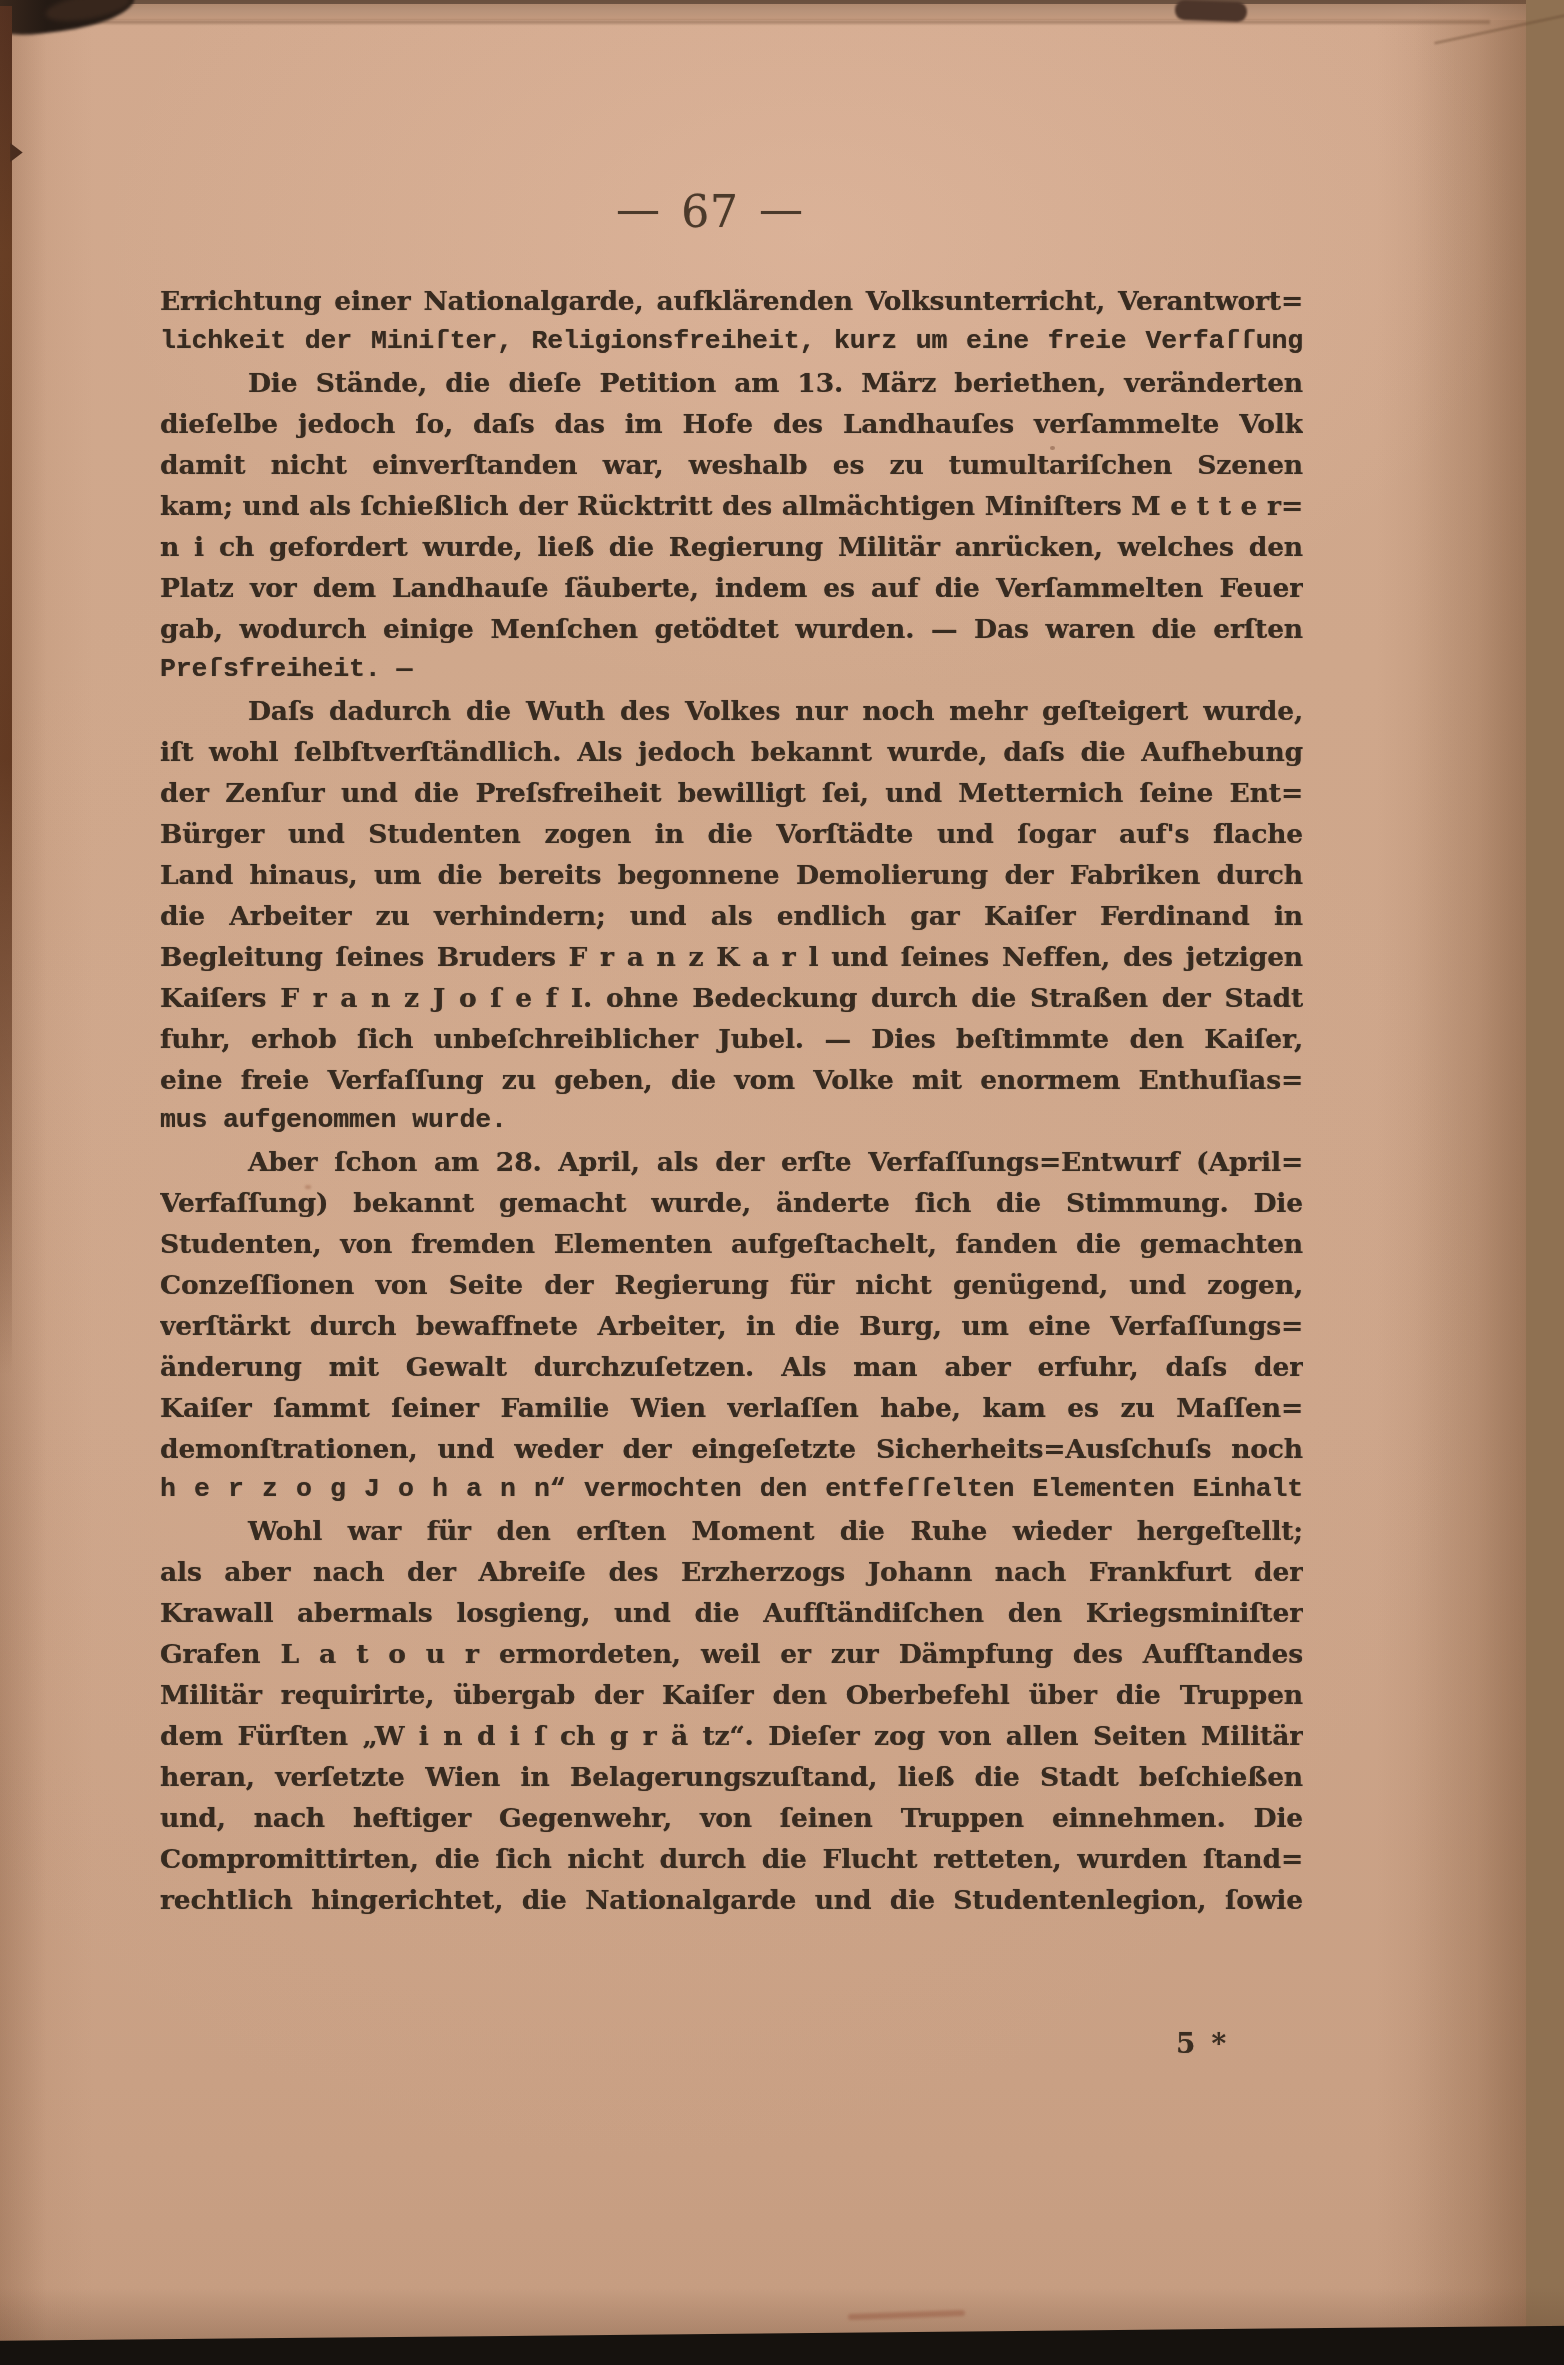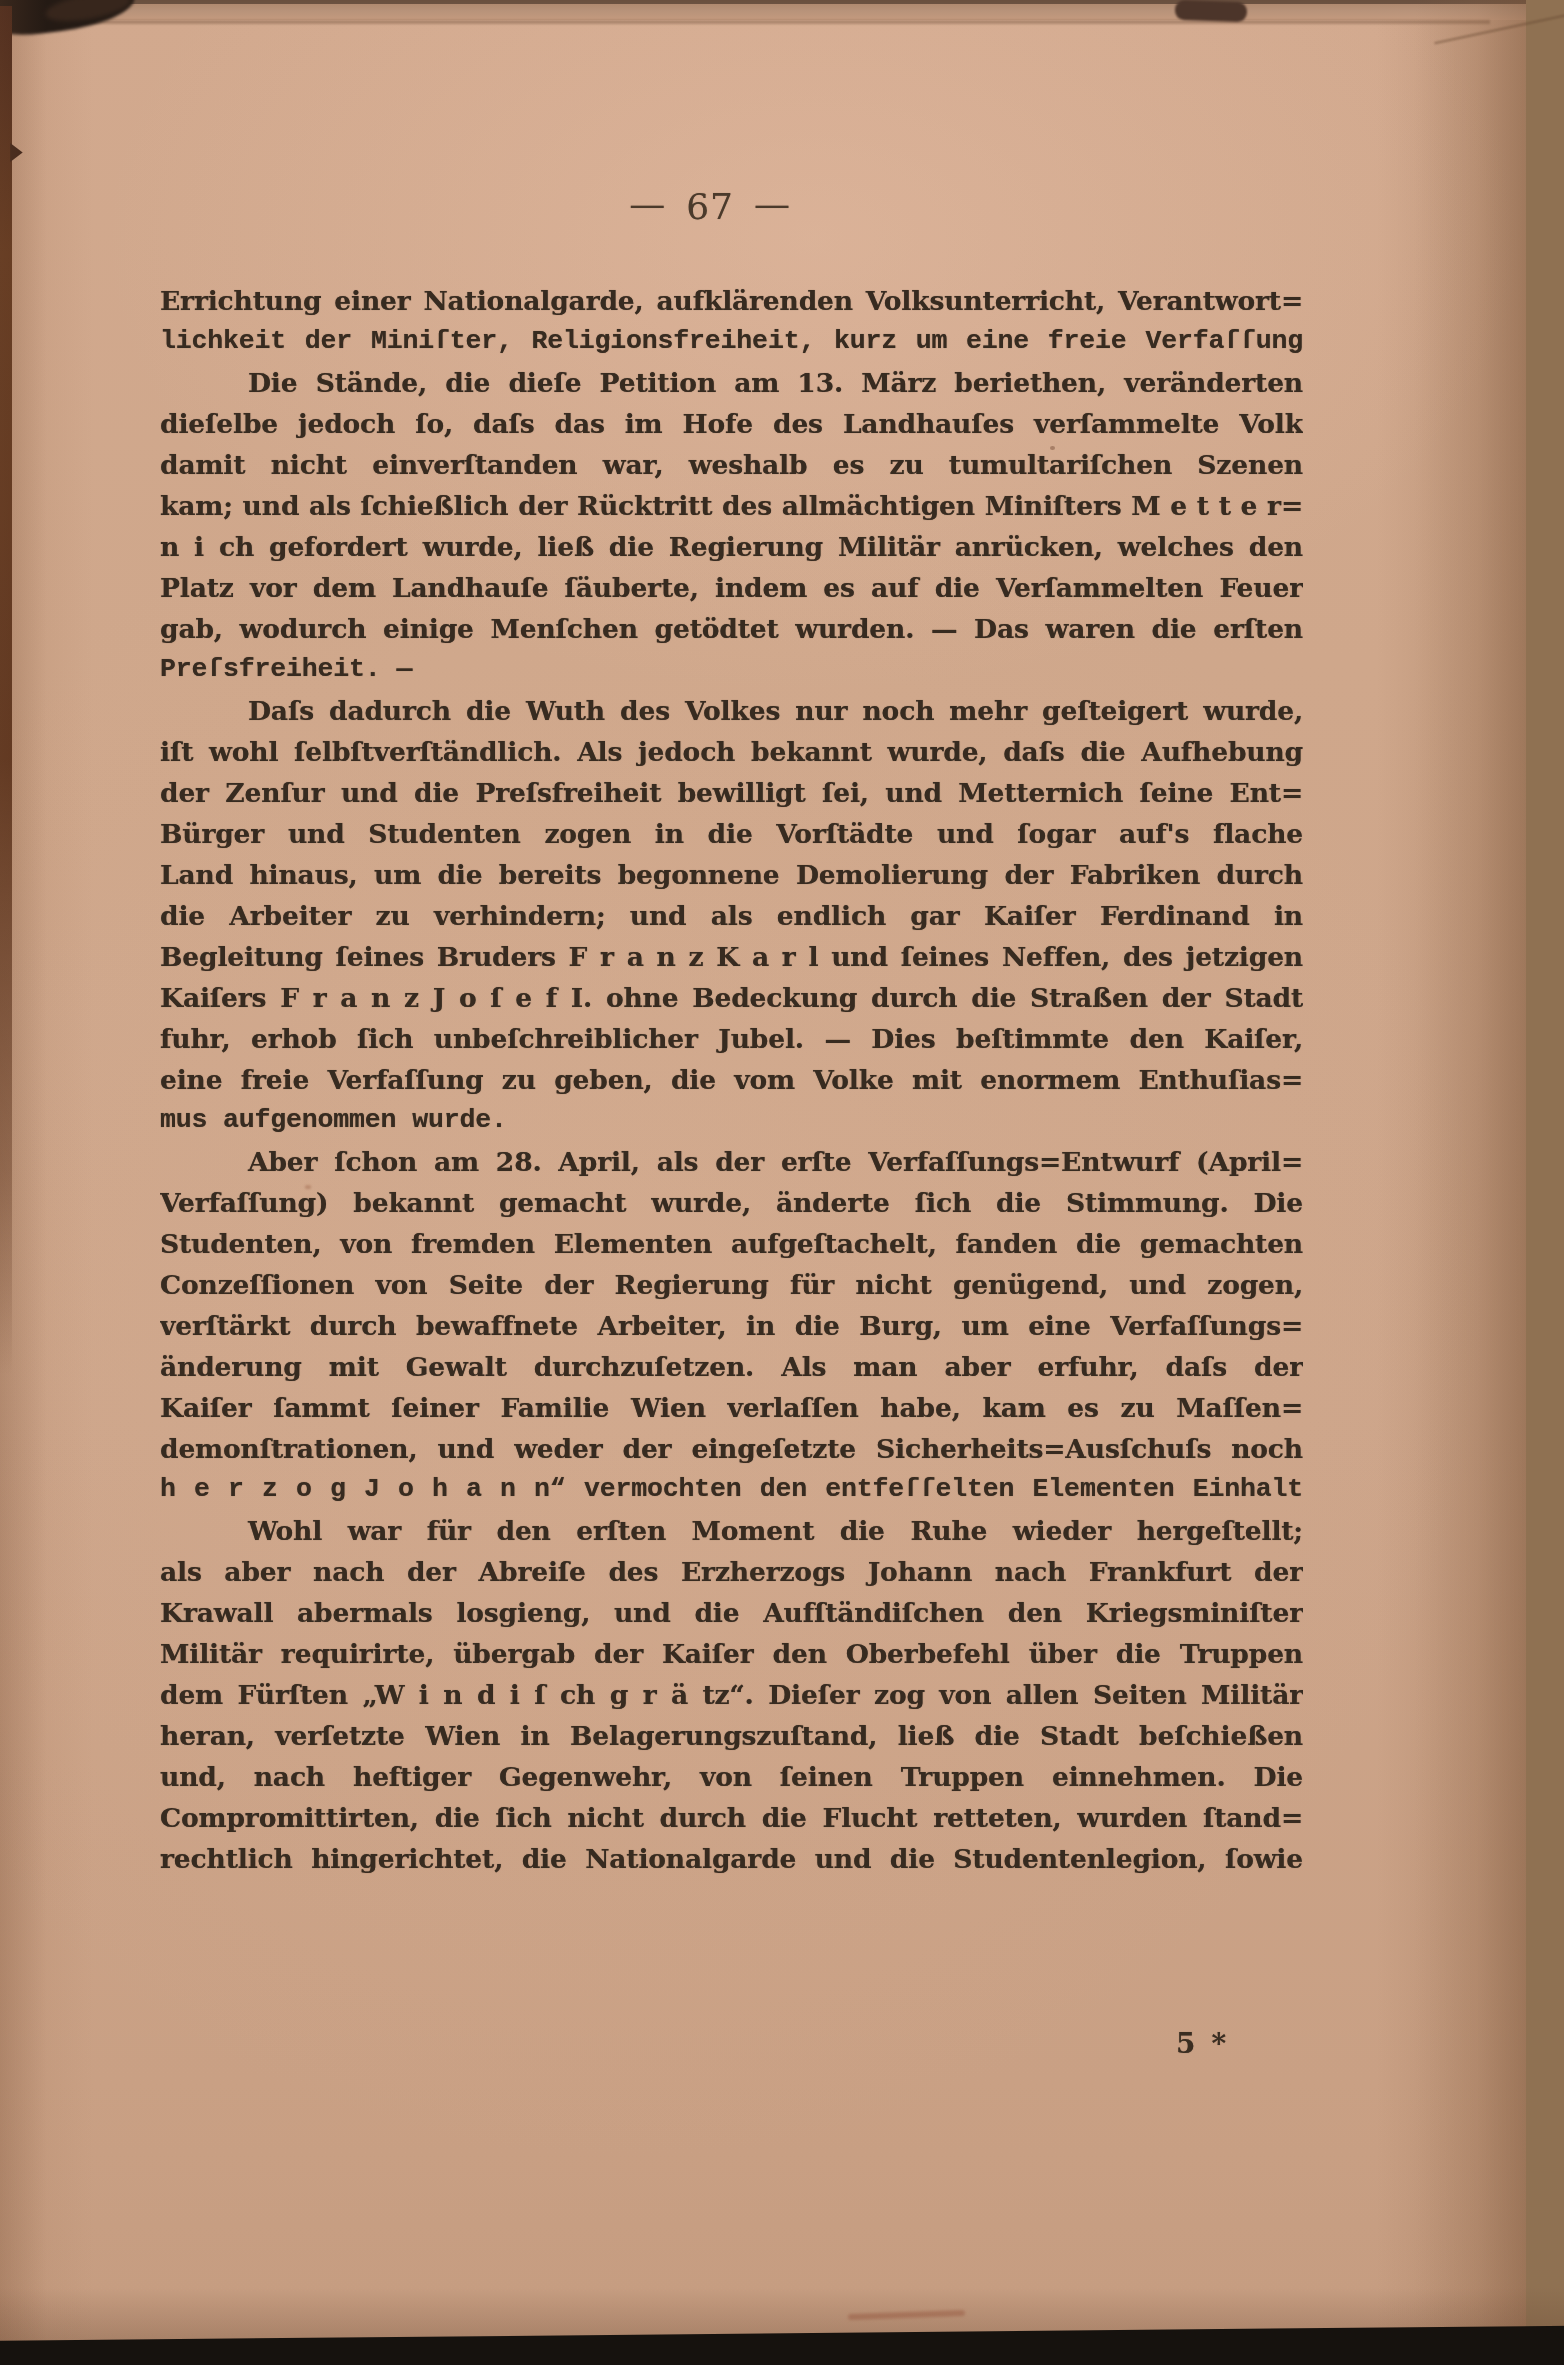--- a/index.html
+++ b/index.html
@@ -49,21 +49,21 @@
   .bottom-bar{position:absolute;left:-19.6px;top:2341px;width:1619px;height:63px;
     background:#16120e;transform:rotate(-0.55deg);transform-origin:left center;}
   .bottom-smudge{position:absolute;left:848px;top:2312px;width:117px;height:5.5px;
     background:rgba(155,85,60,0.45);border-radius:3.1px;filter:blur(1.6px);transform:rotate(-2deg);}
   .speck1{position:absolute;left:604px;top:335px;width:5.5px;height:5.5px;background:rgba(90,55,40,0.5);border-radius:50%;}
   .speck2{position:absolute;left:1050px;top:446px;width:4.7px;height:3.9px;background:rgba(100,60,40,0.4);border-radius:50%;}
   .speck3{position:absolute;left:305px;top:1185px;width:6.3px;height:3.9px;background:rgba(140,80,55,0.35);border-radius:50%;filter:blur(0.8px);}
   
   .header{
     position:absolute;left:0;top:186px;width:1420px;text-align:center;
-    color:#4b3a2b;font-size:36px;letter-spacing:0.8px;
+    color:#4b3a2b;font-size:44px;letter-spacing:0.8px;
     text-shadow:0 0 0.8px rgba(75,58,43,0.55);
   }
   .header .dash{margin:0 20.3px;position:relative;top:-3.1px;}
   .text-block{
     position:absolute;left:160px;top:280px;width:1143px;
     font-size:26.6px;font-weight:bold;line-height:41px;
     color:#372b20;letter-spacing:-0.2px;
     text-shadow:0 0 0.8px rgba(55,43,33,0.65);
   }
   .text-block .line{text-align:justify;text-align-last:justify;height:41px;overflow:hidden;}
@@ -127,20 +127,21 @@
       <div class="line">Studenten, von fremden Elementen aufgeſtachelt, fanden die gemachten</div>
       <div class="line">Conzeſſionen von Seite der Regierung für nicht genügend, und zogen,</div>
       <div class="line">verſtärkt durch bewaffnete Arbeiter, in die Burg, um eine Verfaſſungs=</div>
       <div class="line">änderung mit Gewalt durchzuſetzen. Als man aber erfuhr, daſs der</div>
       <div class="line">Kaiſer ſammt ſeiner Familie Wien verlaſſen habe, kam es zu Maſſen=</div>
       <div class="line">demonſtrationen, und weder der eingeſetzte Sicherheits=Ausſchuſs noch</div>
       <div class="line noj">h e r z o g  J o h a n n“ vermochten den entfeſſelten Elementen Einhalt zu thun.</div>
       <div class="line indent">Wohl war für den erſten Moment die Ruhe wieder hergeſtellt;</div>
       <div class="line">als aber nach der Abreiſe des Erzherzogs Johann nach Frankfurt der</div>
       <div class="line">Krawall abermals losgieng, und die Aufſtändiſchen den Kriegsminiſter</div>
+      <div class="line">Grafen L a t o u r ermordeten, weil er zur Dämpfung des Aufſtandes</div>
       <div class="line">Militär requirirte, übergab der Kaiſer den Oberbefehl über die Truppen</div>
       <div class="line">dem Fürſten „W i n d i ſ ch g r ä tz“. Dieſer zog von allen Seiten Militär</div>
       <div class="line">heran, verſetzte Wien in Belagerungszuſtand, ließ die Stadt beſchießen</div>
       <div class="line">und, nach heftiger Gegenwehr, von ſeinen Truppen einnehmen. Die</div>
       <div class="line">Compromittirten, die ſich nicht durch die Flucht retteten, wurden ſtand=</div>
       <div class="line">rechtlich hingerichtet, die Nationalgarde und die Studentenlegion, ſowie</div>
     </div>
 
   <div class="footer">5 *</div>
 

